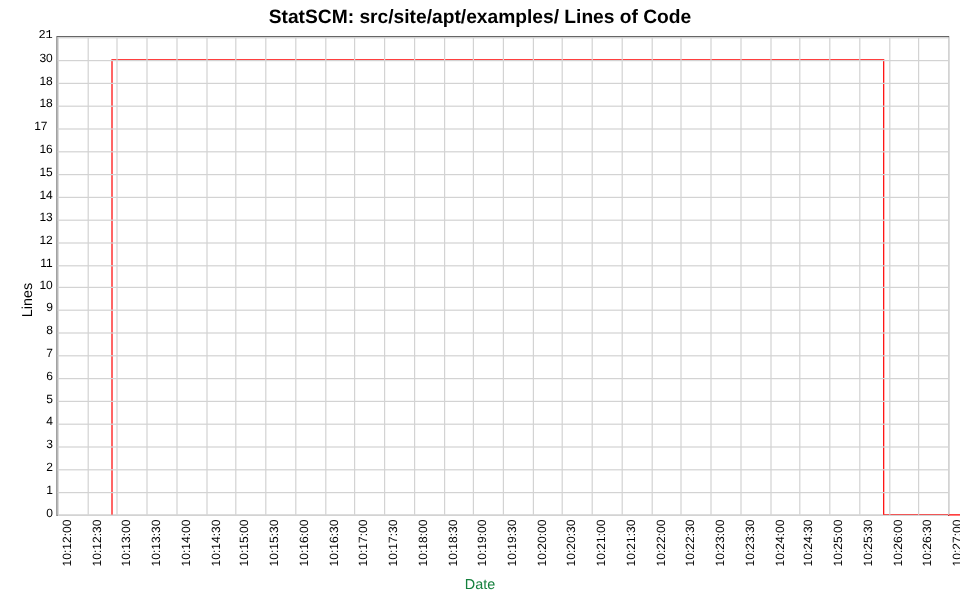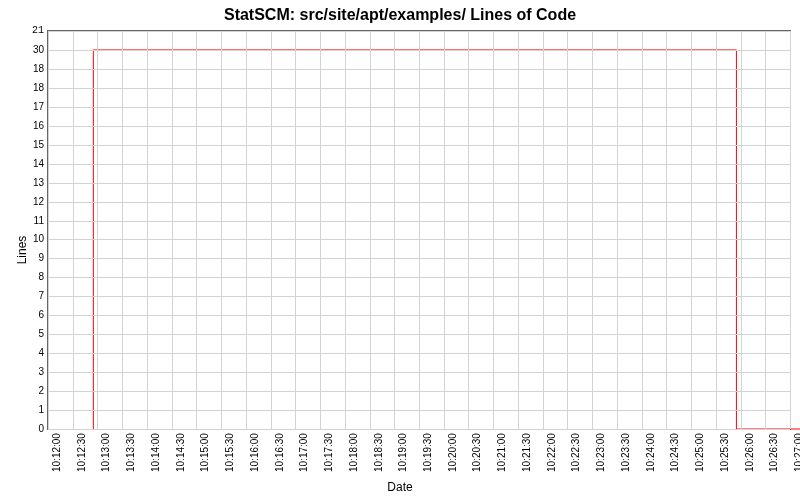--- a/index.html
+++ b/index.html
@@ -69,21 +69,21 @@
     transform: translateY(-50%) rotate(-90deg);
     font-size: 12px;
     color: #000;
   }
   .x-label {
     position: absolute;
     bottom: 6px;
     left: 50%;
     transform: translateX(-50%);
     font-size: 12px;
-    color: #000000;
+    color: #15803d;
   }
   svg.data-line {
     position: absolute;
     left: 0;
     top: 0;
     width: 100%;
     height: 100%;
     overflow: visible;
   }
 </style>
@@ -162,21 +162,21 @@
     <div class="y-tick" style="top: 295.333px;">7</div>
     <div class="y-tick" style="top: 276.381px;">8</div>
     <div class="y-tick" style="top: 257.429px;">9</div>
     <div class="y-tick" style="top: 238.476px;">10</div>
     <div class="y-tick" style="top: 219.524px;">11</div>
     <div class="y-tick" style="top: 200.571px;">12</div>
     <div class="y-tick" style="top: 181.619px;">13</div>
     <div class="y-tick" style="top: 162.667px;">14</div>
     <div class="y-tick" style="top: 143.714px;">15</div>
     <div class="y-tick" style="top: 124.762px;">16</div>
-    <div class="y-tick" style="top: 105.81px;">17</div>
+    <div class="y-tick" style="top: 105.81px; text-align: center;">17</div>
     <div class="y-tick" style="top: 86.8571px;">18</div>
     <div class="y-tick" style="top: 67.9048px;">18</div>
     <div class="y-tick" style="top: 48.9524px;">30</div>
     <div class="y-tick" style="top: 30px; font-family: Liberation Mono, monospace;">21</div>
     <div class="x-tick" style="left: 51px; top: 472px;">10:12:00</div>
     <div class="x-tick" style="left: 75.7333px; top: 472px;">10:12:30</div>
     <div class="x-tick" style="left: 100.467px; top: 472px;">10:13:00</div>
     <div class="x-tick" style="left: 125.2px; top: 472px;">10:13:30</div>
     <div class="x-tick" style="left: 149.933px; top: 472px;">10:14:00</div>
     <div class="x-tick" style="left: 174.667px; top: 472px;">10:14:30</div>

